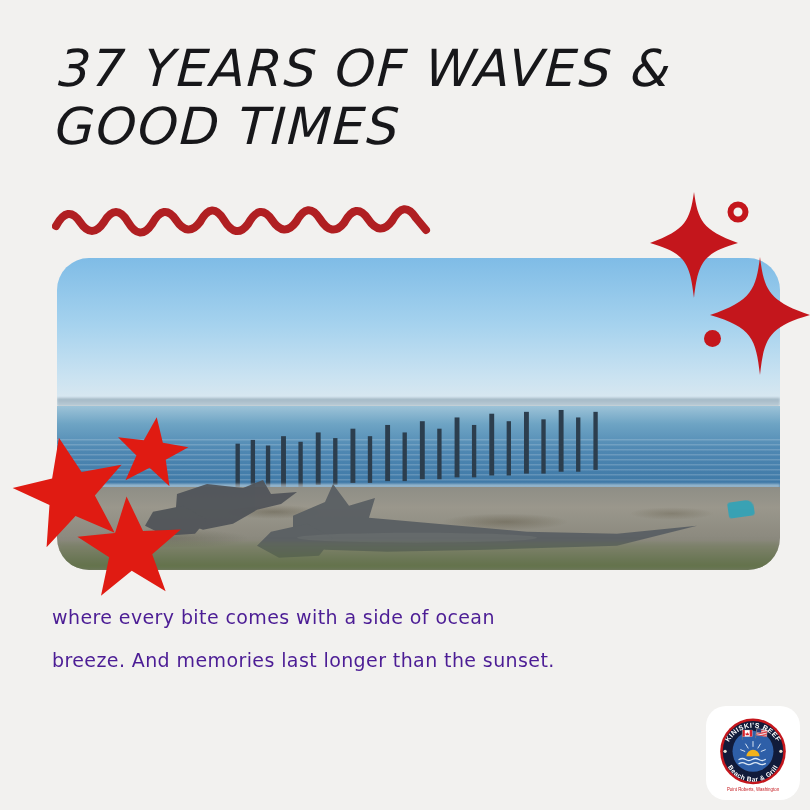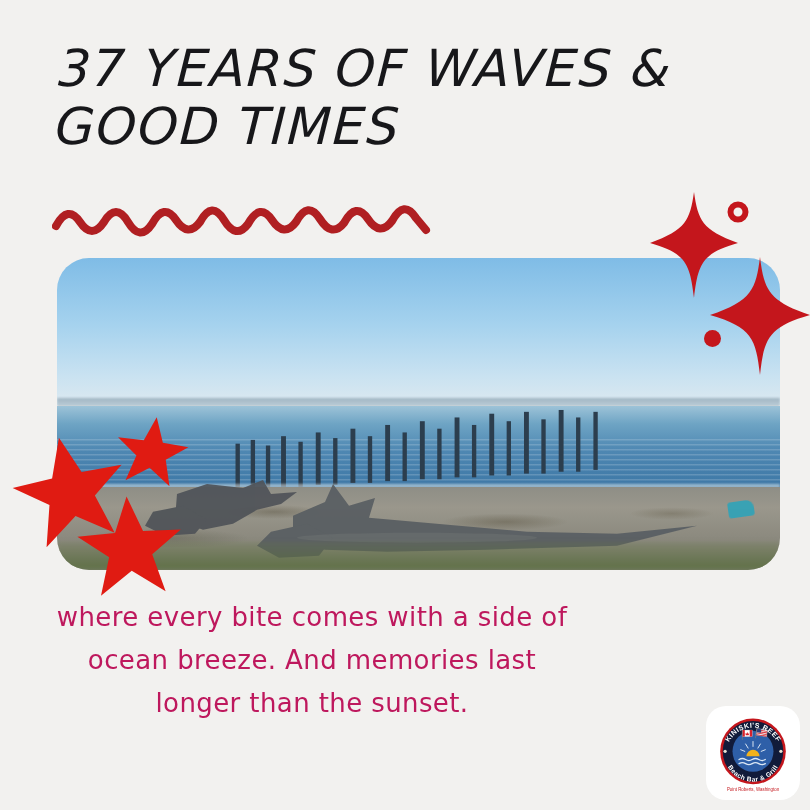--- a/index.html
+++ b/index.html
@@ -88,22 +88,22 @@
   .ring{left:726px;top:200px;width:24px;height:24px;}
   .dot{left:703px;top:329px;width:19px;height:19px;}
   .star-big{left:12px;top:432px;width:116px;height:116px;}
   .star-sm{left:115px;top:414px;width:74px;height:74px;}
   .star-mid{left:76px;top:492px;width:108px;height:108px;}
 
   
   .body-copy{
     position:absolute;left:52px;top:596px;width:520px;
     font-family:"DejaVu Sans", sans-serif;
-    font-size:26px;line-height:43px;
-    color:#be185d;letter-spacing:.4px;text-align:center;
+    font-size:19px;line-height:43px;
+    color:#4c1d95;letter-spacing:.4px;
   }
 
   
   .logo-card{
     position:absolute;left:706px;top:706px;width:94px;height:94px;
     background:#FFFFFF;border-radius:20px;
     display:flex;align-items:center;justify-content:center;
   }
   .logo-svg{width:82px;height:82px;display:block;}
 </style>

